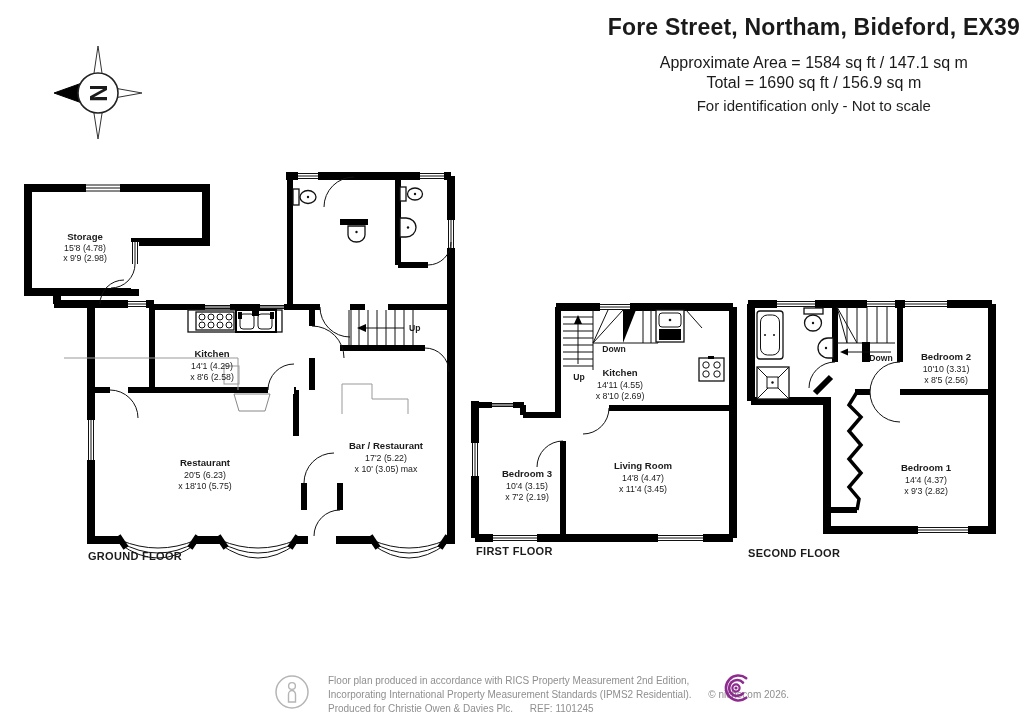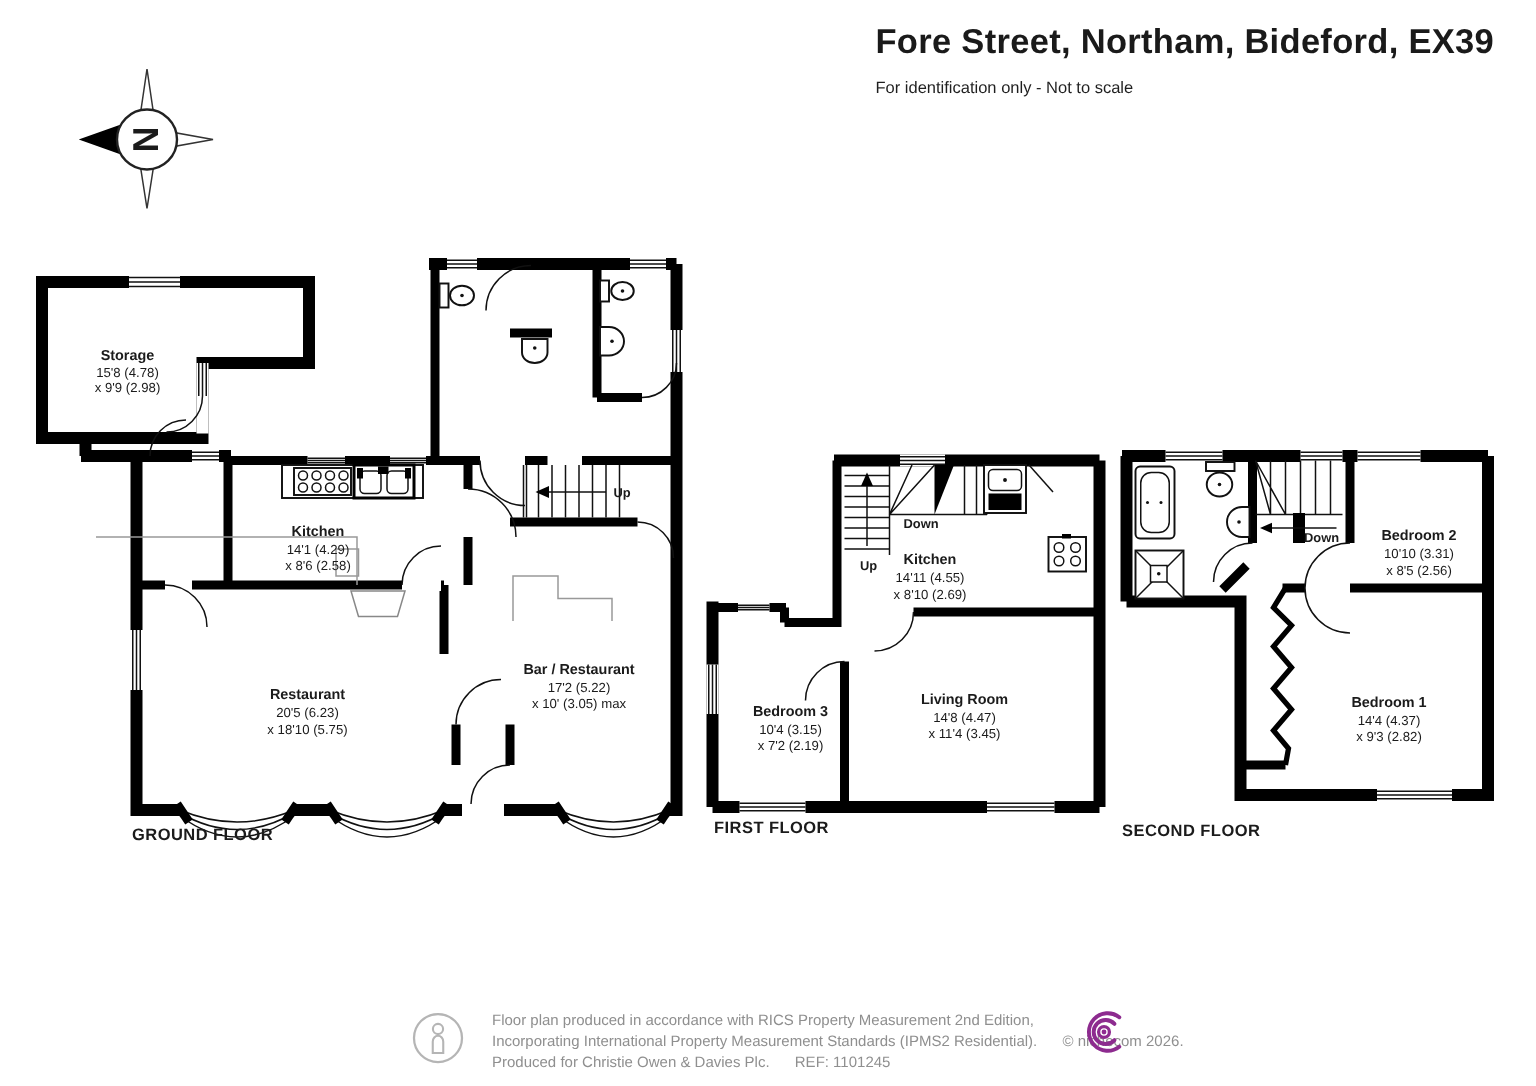--- a/index.html
+++ b/index.html
@@ -1,44 +1,46 @@
 <!DOCTYPE html>
 <html><head>
 <meta charset="utf-8">
 <style>
   html,body{margin:0;padding:0}
   body{
     width:1024px;height:724px;position:relative;background:#fff;
     font-family:"Liberation Sans",sans-serif;color:#1a1a1a;overflow:hidden;
   }
   .abs{position:absolute}
-  .hdr{position:absolute;top:14px;right:28px;text-align:left}
+  .hdr{position:absolute;top:14px;right:4px;text-align:center}
   .hdr .title{font-size:23px;font-weight:bold;letter-spacing:.2px;margin:0 0 12px 0}
   .hdr .area-line{font-size:16px;line-height:19.5px}
-  .hdr .disc{font-size:11px;margin-top:5px;color:#1f1f1f}
+  .hdr .disc{font-size:15px;margin-top:5px;color:#1f1f1f}
   svg{display:block;font-family:"Liberation Sans",sans-serif}
   svg text{fill:#1b1b1b}
   .rm{font-size:9.6px;font-weight:bold;text-anchor:middle}
   .dm{font-size:8.8px;text-anchor:middle}
   .fl{font-size:11px;font-weight:bold;letter-spacing:.3px}
   .sl{font-size:8.6px;font-weight:bold}
   .wall8{stroke:#000;stroke-width:8;fill:none}
   .wall6{stroke:#000;stroke-width:6;fill:none}
   .thin{stroke:#111;stroke-width:1;fill:none}
   .winline{stroke:#111;stroke-width:1;fill:none}
   .gray{stroke:#999;stroke-width:1;fill:none}
   .fix{stroke:#111;stroke-width:1.3;fill:#fff}
   .ftr{position:absolute;left:328px;top:674px;font-size:10px;line-height:14px;color:#8f8f8f}
   .ftr .gap{display:inline-block;width:14px}
 </style>
 </head>
 <body>
 
 <div class="hdr">
   <div class="title">Fore Street, Northam, Bideford, EX39</div>
+  <div class="area-line">Approximate Area = 1584 sq ft / 147.1 sq m</div>
+  <div class="area-line">Total = 1690 sq ft / 156.9 sq m</div>
   <div class="disc">For identification only - Not to scale</div>
 </div>
 
 <svg class="abs" style="left:52px;top:42px" width="92" height="100" viewBox="0 0 92 100">
   <g>
     <polygon points="46,4 41,38 51,38" fill="#fff" stroke="#333" stroke-width="1"></polygon>
     <polygon points="46,97 41,65 51,65" fill="#fff" stroke="#333" stroke-width="1"></polygon>
     <polygon points="90,51 62,46 62,56" fill="#fff" stroke="#333" stroke-width="1"></polygon>
     <polygon points="2,51 30,41 30,61" fill="#000" stroke="#000" stroke-width="1"></polygon>
     <circle cx="46" cy="51" r="20" fill="#fff" stroke="#222" stroke-width="1.6"></circle>

